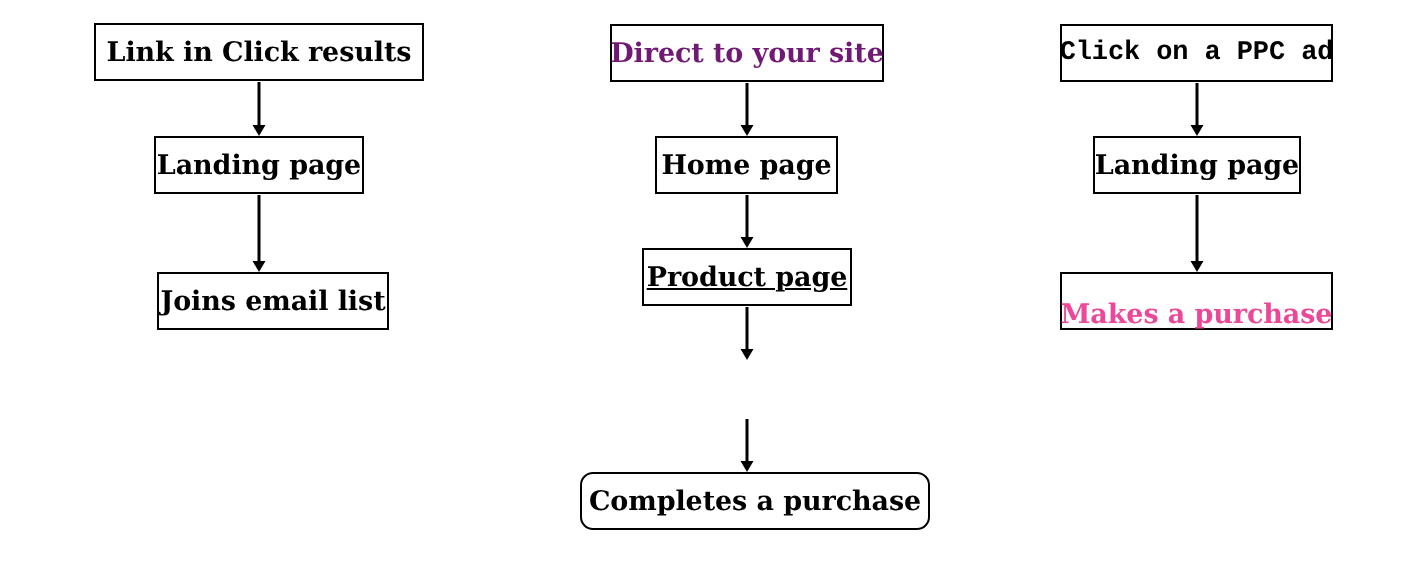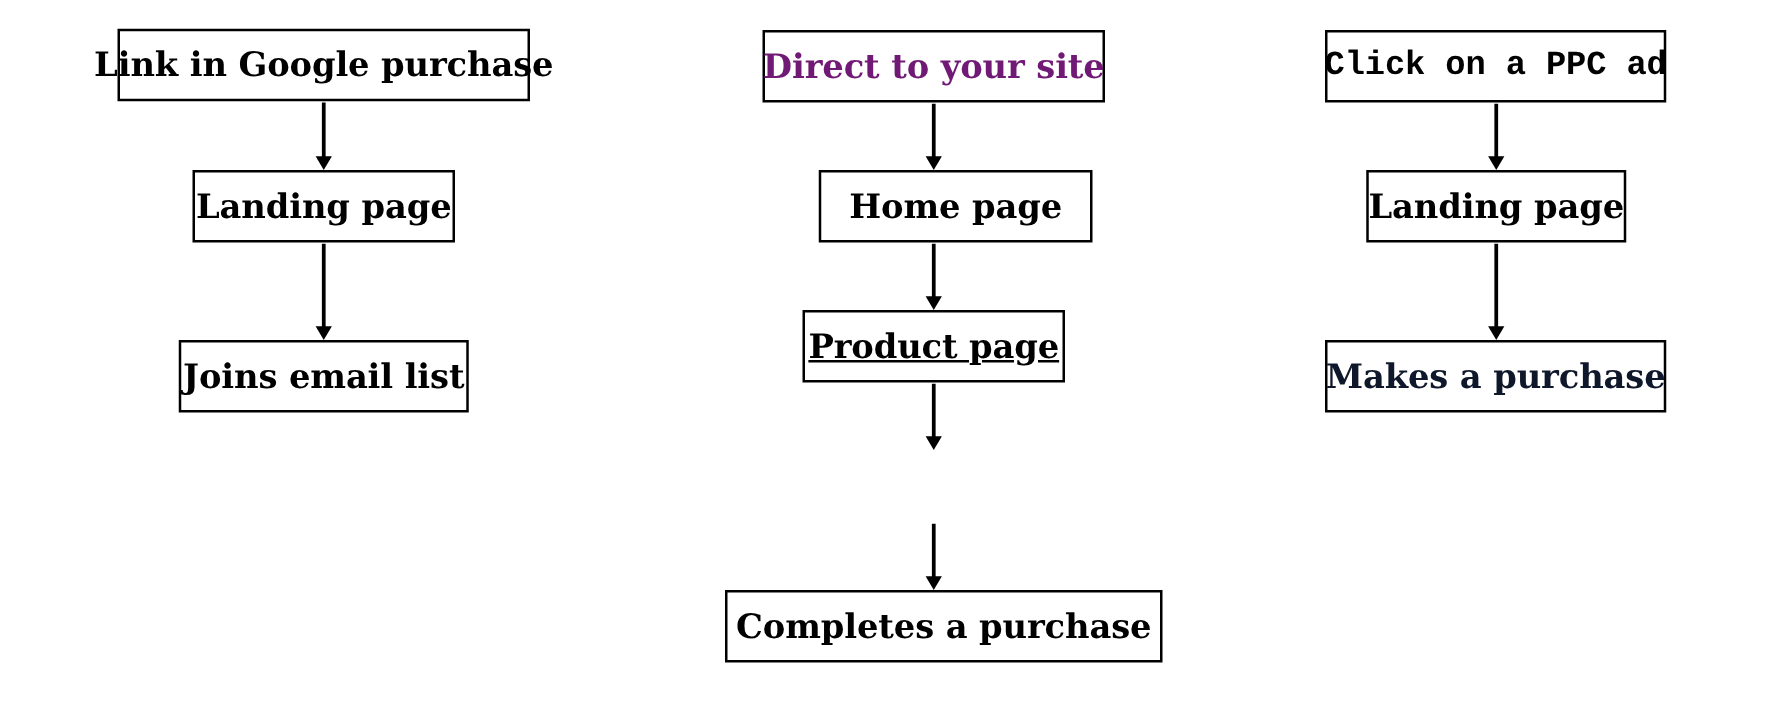--- a/index.html
+++ b/index.html
@@ -56,26 +56,26 @@
         <polygon points="4.5,44 17.5,44 11,55" fill="#000000"></polygon>
       </svg>
     </div>
     <div class="flow-arrow" style="left: 248px; top: 194px; width: 22px; height: 78px;">
       <svg width="22" height="78" viewBox="0 0 22 78">
         <line x1="11" y1="1" x2="11" y2="68" stroke="#000000" stroke-width="3"></line>
         <polygon points="4.5,67 17.5,67 11,78" fill="#000000"></polygon>
       </svg>
     </div>
     <div class="flow-node" style="left: 94px; top: 23px; width: 330px; height: 58px; border-color: rgb(0, 0, 0); color: rgb(0, 0, 0);">
-      <span>Link in Google purchase</span>
+      <span>Link in Click results</span>
     </div>
     <div class="flow-node" style="left: 154px; top: 136px; width: 210px; height: 58px; border-color: rgb(0, 0, 0); color: rgb(0, 0, 0);">
       <span>Landing page</span>
     </div>
-    <div class="flow-node" style="left: 143px; top: 272px; width: 232px; height: 58px; border-color: rgb(0, 0, 0); color: rgb(0, 0, 0);">
+    <div class="flow-node" style="left: 157px; top: 272px; width: 232px; height: 58px; border-color: rgb(0, 0, 0); color: rgb(0, 0, 0);">
       <span>Joins email list</span>
     </div>
     <div class="flow-arrow" style="left: 736px; top: 82px; width: 22px; height: 54px;">
       <svg width="22" height="54" viewBox="0 0 22 54">
         <line x1="11" y1="1" x2="11" y2="44" stroke="#000000" stroke-width="3"></line>
         <polygon points="4.5,43 17.5,43 11,54" fill="#000000"></polygon>
       </svg>
     </div>
     <div class="flow-arrow" style="left: 736px; top: 194px; width: 22px; height: 54px;">
       <svg width="22" height="54" viewBox="0 0 22 54">
@@ -91,43 +91,43 @@
     </div>
     <div class="flow-arrow" style="left: 736px; top: 418px; width: 22px; height: 54px;">
       <svg width="22" height="54" viewBox="0 0 22 54">
         <line x1="11" y1="1" x2="11" y2="44" stroke="#000000" stroke-width="3"></line>
         <polygon points="4.5,43 17.5,43 11,54" fill="#000000"></polygon>
       </svg>
     </div>
     <div class="flow-node" style="left: 610px; top: 24px; width: 274px; height: 58px; border-color: rgb(0, 0, 0); color: #701a75;">
       <span>Direct to your site</span>
     </div>
-    <div class="flow-node" style="left: 655px; top: 136px; width: 219px; height: 58px; border-color: rgb(0, 0, 0); color: rgb(0, 0, 0);">
+    <div class="flow-node" style="left: 655px; top: 136px; width: 183px; height: 58px; border-color: rgb(0, 0, 0); color: rgb(0, 0, 0);">
       <span>Home page</span>
     </div>
     <div class="flow-node" style="left: 642px; top: 248px; width: 210px; height: 58px; border-color: rgb(0, 0, 0); color: rgb(0, 0, 0); text-decoration: underline;">
       <span>Product page</span>
     </div>
-    <div class="flow-node" style="left: 580px; top: 472px; width: 350px; height: 58px; border-color: rgb(0, 0, 0); color: rgb(0, 0, 0);">
+    <div class="flow-node" style="left: 580px; top: 472px; width: 350px; height: 58px; border-color: rgb(0, 0, 0); color: rgb(0, 0, 0); border-radius: 13px;">
       <span>Completes a purchase</span>
     </div>
     <div class="flow-arrow" style="left: 1186px; top: 82px; width: 22px; height: 54px;">
       <svg width="22" height="54" viewBox="0 0 22 54">
         <line x1="11" y1="1" x2="11" y2="44" stroke="#000000" stroke-width="3"></line>
         <polygon points="4.5,43 17.5,43 11,54" fill="#000000"></polygon>
       </svg>
     </div>
     <div class="flow-arrow" style="left: 1186px; top: 194px; width: 22px; height: 78px;">
       <svg width="22" height="78" viewBox="0 0 22 78">
         <line x1="11" y1="1" x2="11" y2="68" stroke="#000000" stroke-width="3"></line>
         <polygon points="4.5,67 17.5,67 11,78" fill="#000000"></polygon>
       </svg>
     </div>
     <div class="flow-node" style="left: 1060px; top: 24px; width: 273px; height: 58px; border-color: rgb(0, 0, 0); color: rgb(0, 0, 0); font-family: Liberation Mono, monospace;">
       <span>Click on a PPC ad</span>
     </div>
     <div class="flow-node" style="left: 1093px; top: 136px; width: 208px; height: 58px; border-color: rgb(0, 0, 0); color: rgb(0, 0, 0);">
       <span>Landing page</span>
     </div>
-    <div class="flow-node" style="left: 1060px; top: 272px; width: 273px; height: 58px; border-color: rgb(0, 0, 0); color: #0f172a;">
+    <div class="flow-node" style="left: 1060px; top: 272px; width: 273px; height: 58px; border-color: rgb(0, 0, 0); color: #ec4899; align-items: flex-end;">
       <span>Makes a purchase</span>
     </div>
   </div>
 
 </body></html>

